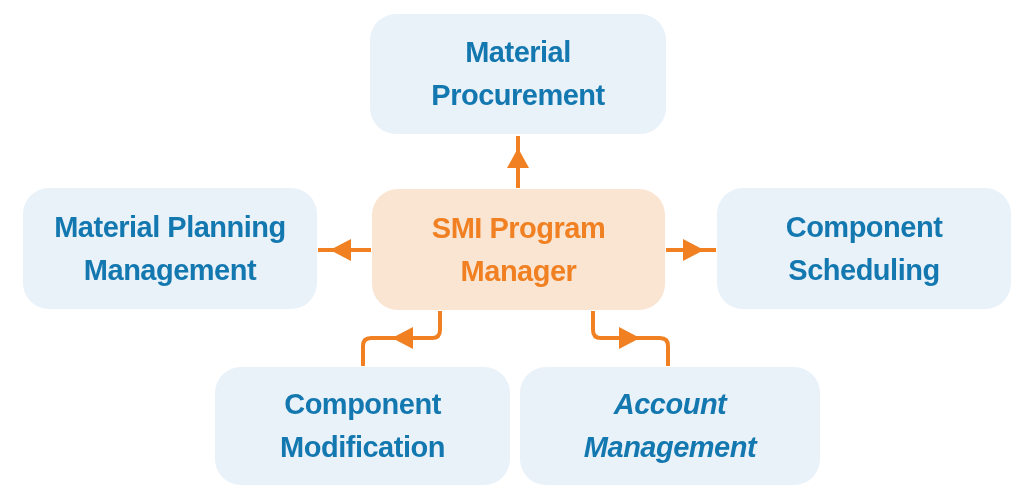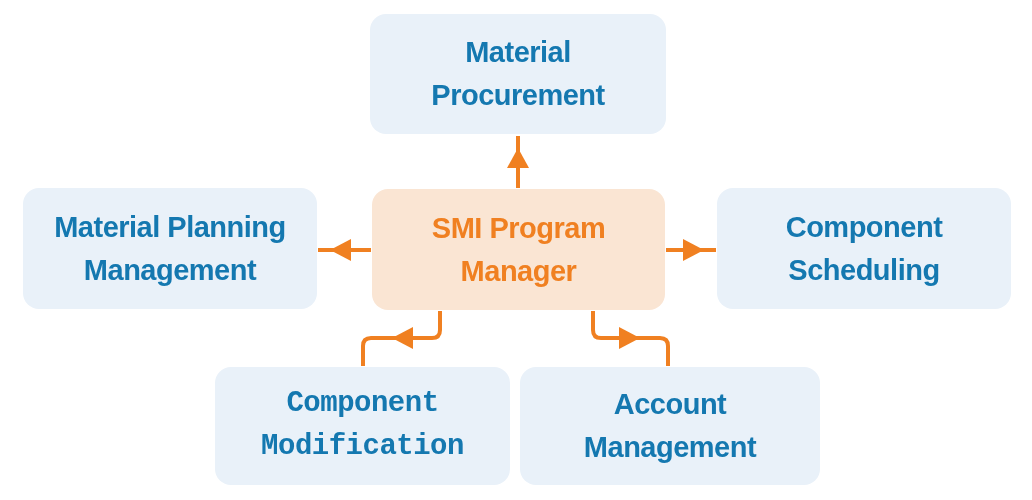--- a/index.html
+++ b/index.html
@@ -20,40 +20,40 @@
     background: var(--background);
     overflow: hidden;
   }
 
   .node {
     position: absolute;
     display: flex;
     align-items: center;
     justify-content: center;
     background: var(--node-fill);
-    border-radius: 16px;
+    border-radius: 26px;
   }
   .node .label {
     max-width: 245px;
     text-align: center;
     font-weight: 700;
     font-size: 29px;
     line-height: 1.47;
     letter-spacing: -0.5px;
     color: var(--node-text-blue);
   }
   .node.center { background: var(--center-node-fill); }
   .node.center .label { color: var(--arrow-orange); }
 
   #node-top          { left: 370px; top: 14px;  width: 296px; height: 120px; }
   #node-left         { left: 23px;  top: 188px; width: 294px; height: 121px; }
   #node-center       { left: 372px; top: 189px; width: 293px; height: 121px; }
   #node-right        { left: 717px; top: 188px; width: 294px; height: 121px; }
-  #node-bottom-left  { left: 215px; top: 367px; width: 295px; height: 118px; font-family: Liberation Mono, monospace; }
-  #node-bottom-right { left: 520px; top: 367px; width: 300px; height: 118px; }
+  #node-bottom-left  { left: 215px; top: 367px; width: 295px; height: 118px; }
+  #node-bottom-right { left: 520px; top: 367px; width: 300px; height: 118px; font-style: italic; }
 
   svg.connectors {
     position: absolute;
     left: 0; top: 0;
     width: 1032px; height: 500px;
     pointer-events: none;
   }
   .connector-line {
     fill: none;
     stroke: var(--arrow-orange);

